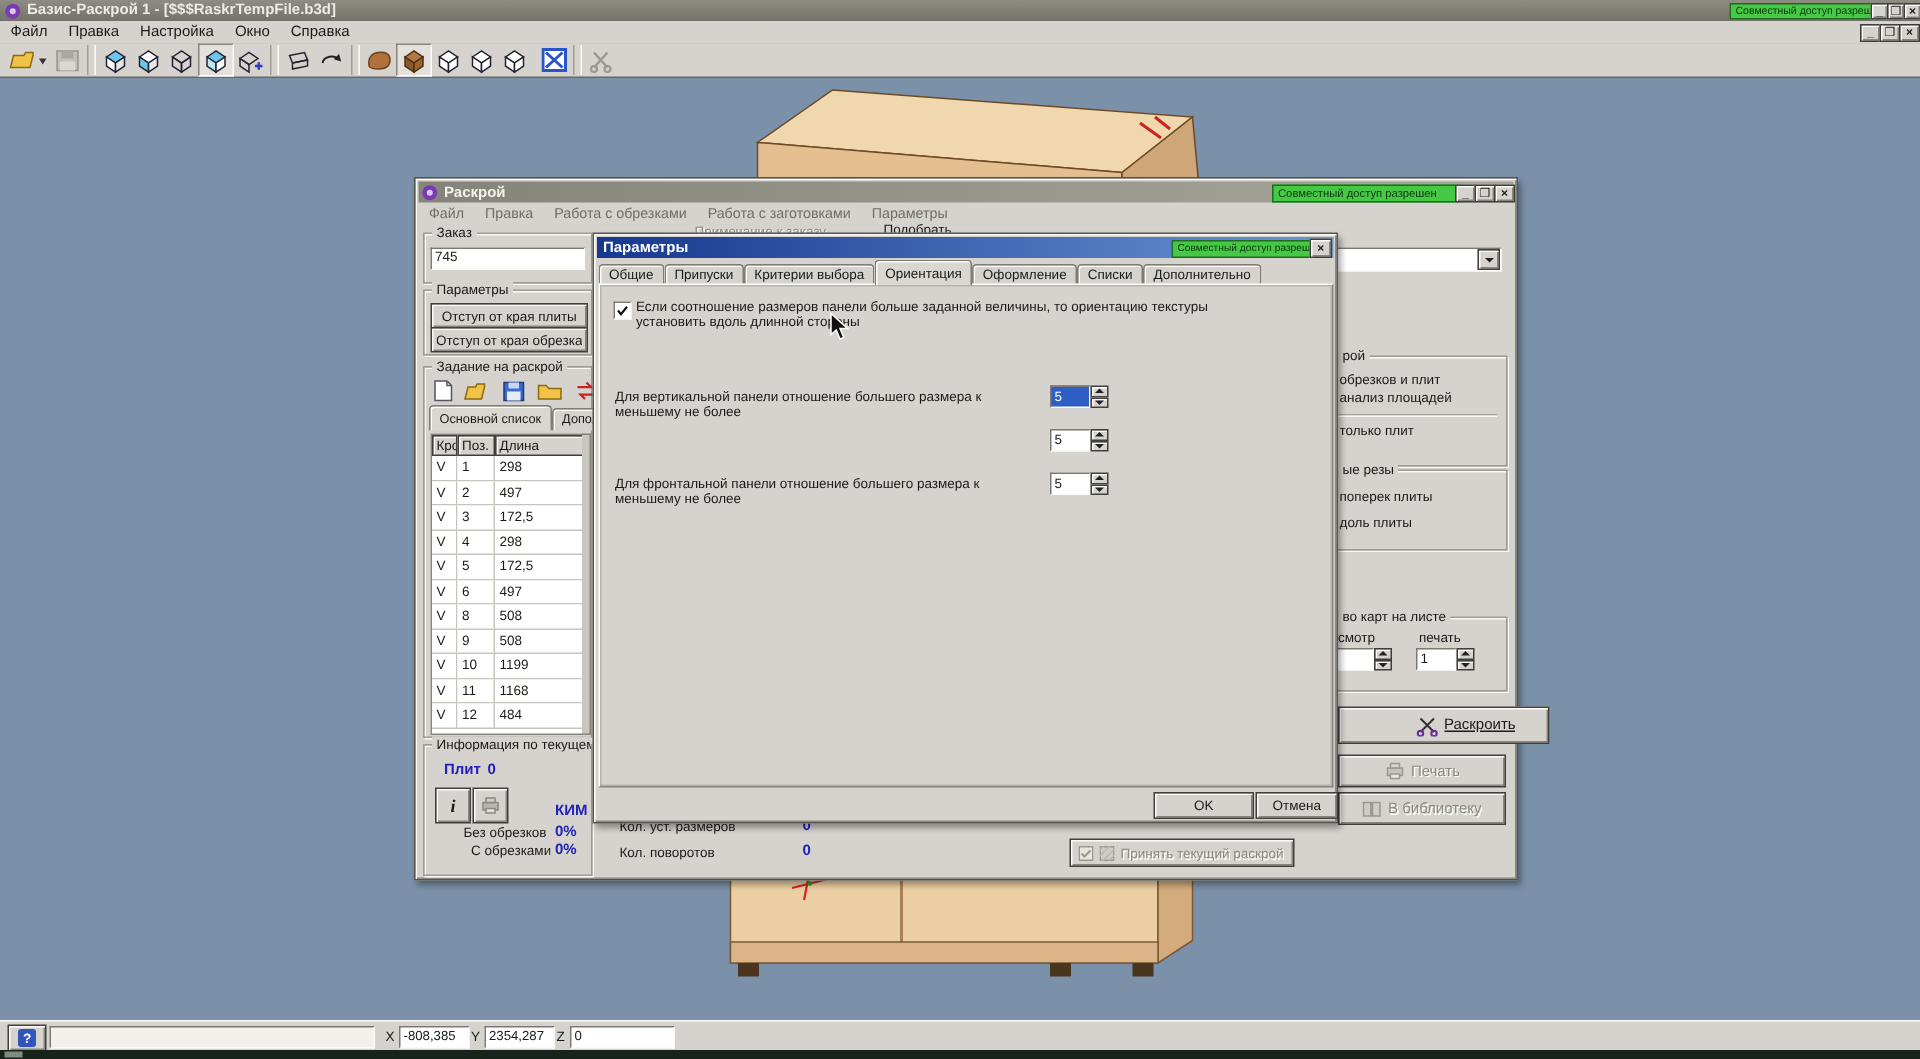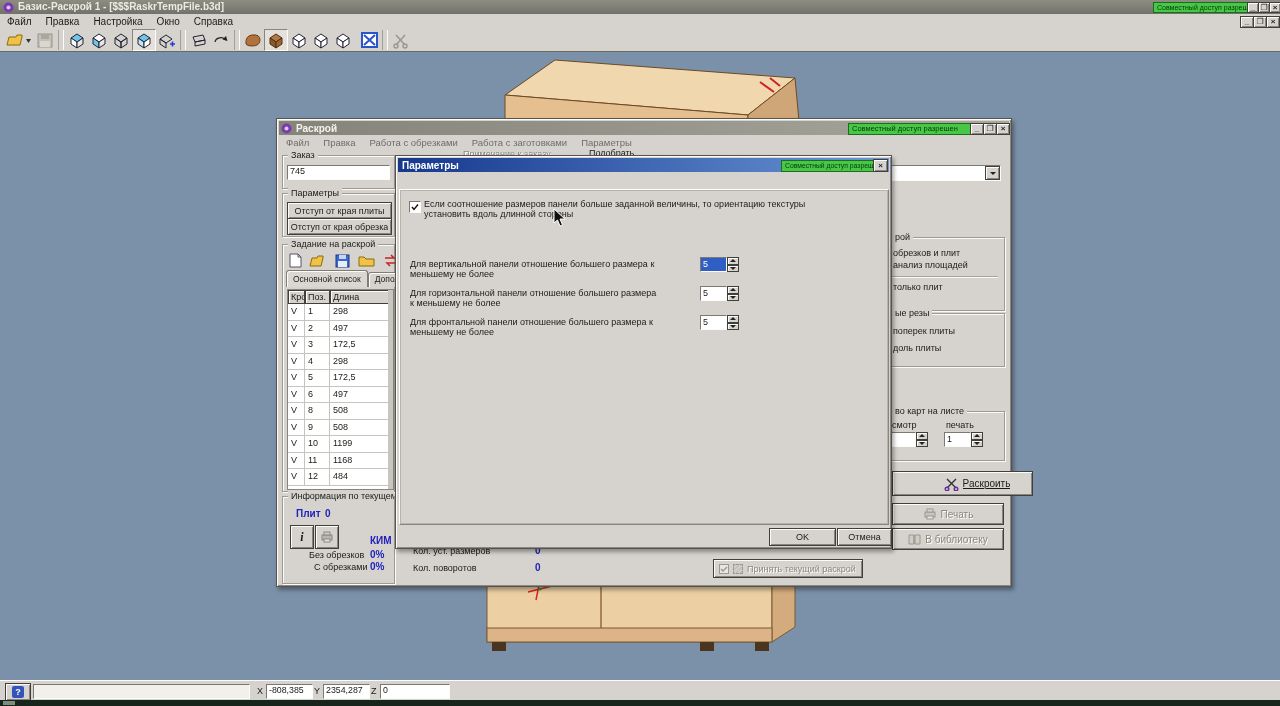--- a/index.html
+++ b/index.html
@@ -481,20 +481,29 @@
     </div>
   </div>
 
   <div class="a winbox" style="left:395px;top:155px;width:495px;height:392px;z-index:3;">
     <div class="a" style="left:2px;top:2px;width:491px;height:14px;background:linear-gradient(90deg,#16388e,#6a96d6);display:flex;align-items:center;">
       <span class="nowrap" style="margin-left:4px;color:#fff;font-size:10px;font-weight:bold;">Параметры</span>
       <span class="a badge" style="left:383px;top:2px;width:98px;height:10px;font-size:6.8px;line-height:10px;">Совместный доступ разрешен</span>
       <span class="a capbtn" style="left:475px;top:1px;width:13px;height:11px;">×</span>
     </div>
 
+    <div class="a" style="left:3px;top:19px;display:flex;align-items:flex-end;height:15px;">
+      <span class="tab">Общие</span>
+      <span class="tab">Припуски</span>
+      <span class="tab">Критерии выбора</span>
+      <span class="tab active">Ориентация</span>
+      <span class="tab">Оформление</span>
+      <span class="tab">Списки</span>
+      <span class="tab">Дополнительно</span>
+    </div>
 
     <div class="a" style="left:3px;top:33px;width:488px;height:334px;background:#d6d3ce;border:1px solid #87857e;border-color:#fdfcf9 #87857e #87857e #fdfcf9;box-shadow:0 0 0 1px #b5b3ab inset;">
 
       <span class="a sunken" style="left:9px;top:11px;width:10px;height:10px;display:flex;align-items:center;justify-content:center;">
         <svg width="8" height="8">
             <path d="M1 4 l2 2.5 l4 -5" fill="none" stroke="#111" stroke-width="1.4"></path>
           </svg>
       </span>
       <div class="a" style="left:24px;top:10px;width:384px;font-size:9px;line-height:9.5px;">Если соотношение размеров панели больше заданной величины, то ориентацию текстуры установить вдоль длинной стороны</div>
 
@@ -504,21 +513,20 @@
         <span class="ud">
             <i>
               <s class="tri-up"></s>
             </i>
             <i>
               <s class="tri-dn"></s>
             </i>
           </span>
       </div>
 
-      <div class="a" style="left:10px;top:99px;width:250px;font-size:9px;line-height:9.5px;">Для горизонтальной панели отношение большего размера к меньшему не более</div>
       <div class="a spin" style="left:300px;top:96px;">
         <span class="val">5</span>
         <span class="ud">
             <i>
               <s class="tri-up"></s>
             </i>
             <i>
               <s class="tri-dn"></s>
             </i>
           </span>

